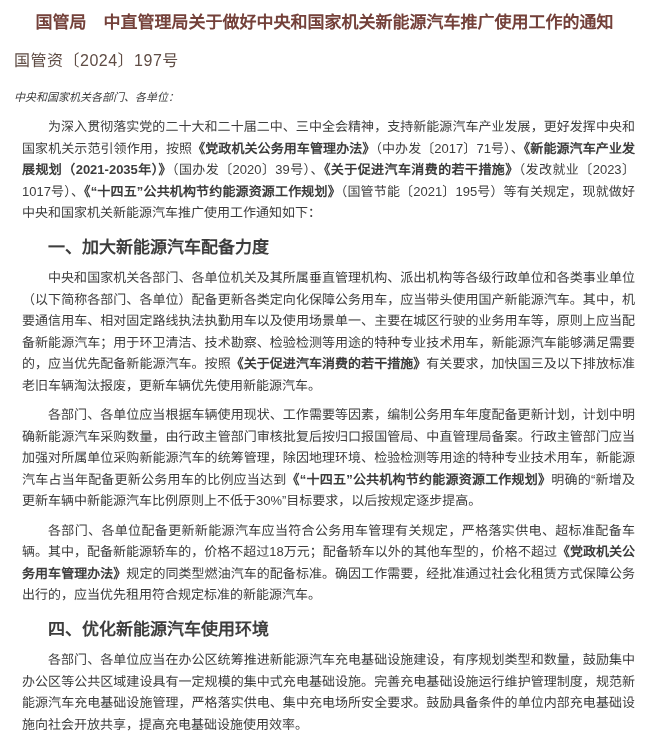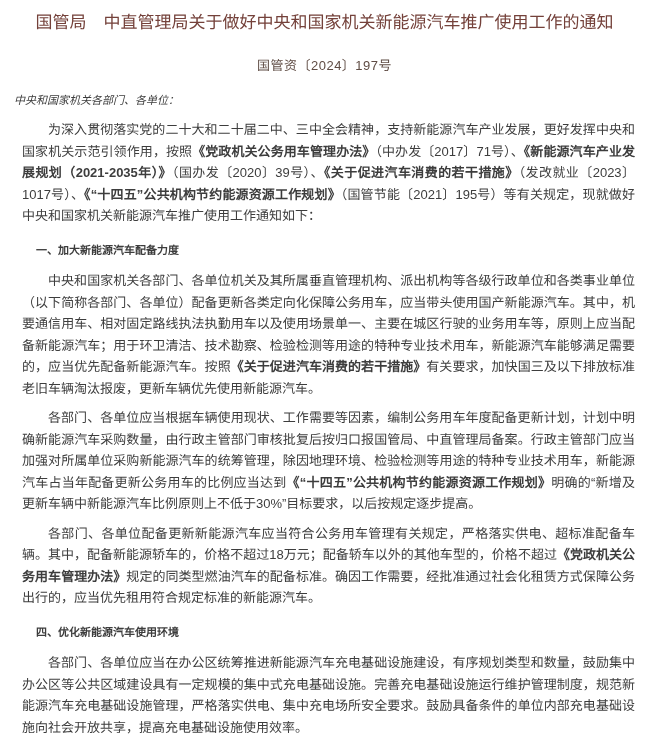--- a/index.html
+++ b/index.html
@@ -17,50 +17,50 @@
   }
   .page {
     width: 649px;
     min-height: 746px;
     margin: 0 auto;
     padding: 8px 14px 12px 14px;
     background: var(--color-background);
   }
   .title {
     font-size: 17px;
-    font-weight: normal;
+    font-weight: bold;
     text-align: center;
     color: var(--color-title);
     line-height: 1.35;
-    margin: 4px 10px 20px 10px;
+    margin: 4px 10px 12px 10px;
   }
   .doc-number {
-    font-size: 13px;
-    text-align: center;
+    font-size: 16px;
+    text-align: left;
     color: var(--color-doc-number);
     margin: 3px 0 16px 0;
     letter-spacing: 0.5px;
   }
   .salutation {
     font-size: 11px;
     color: var(--color-body);
     line-height: 21.5px;
     margin: 10px 0 8px 0;
     font-style: italic;
   }
   .para {
     font-size: 13px;
     color: var(--color-body);
     line-height: 21.5px;
     text-indent: 2em;
     text-align: justify;
     margin: 8px 0 8px 8px;
   }
   .sec-heading {
-    font-size: 11px;
+    font-size: 17px;
     font-weight: bold;
     color: var(--color-body);
     line-height: 21.5px;
     text-indent: 2em;
     margin: 13px 0 9px 0;
   }
   .seg-bold { font-weight: bold; }
 </style>
 </head>
 <body>

